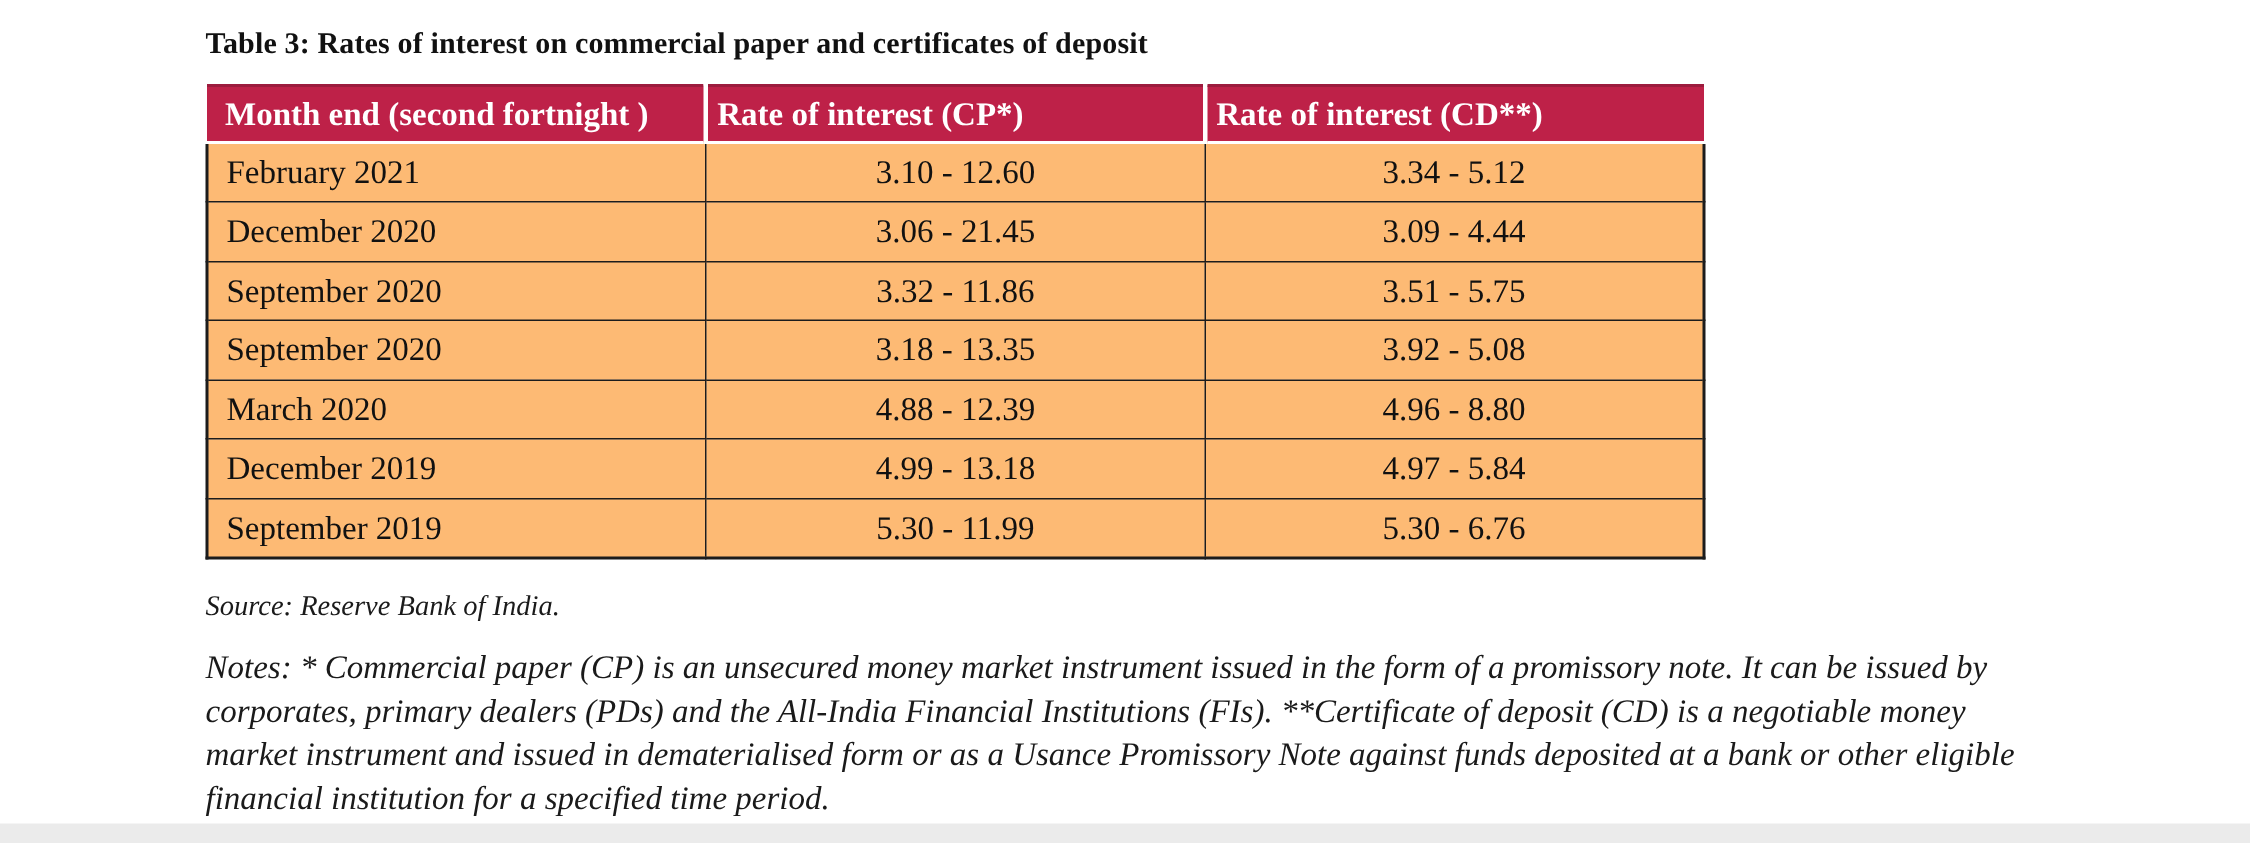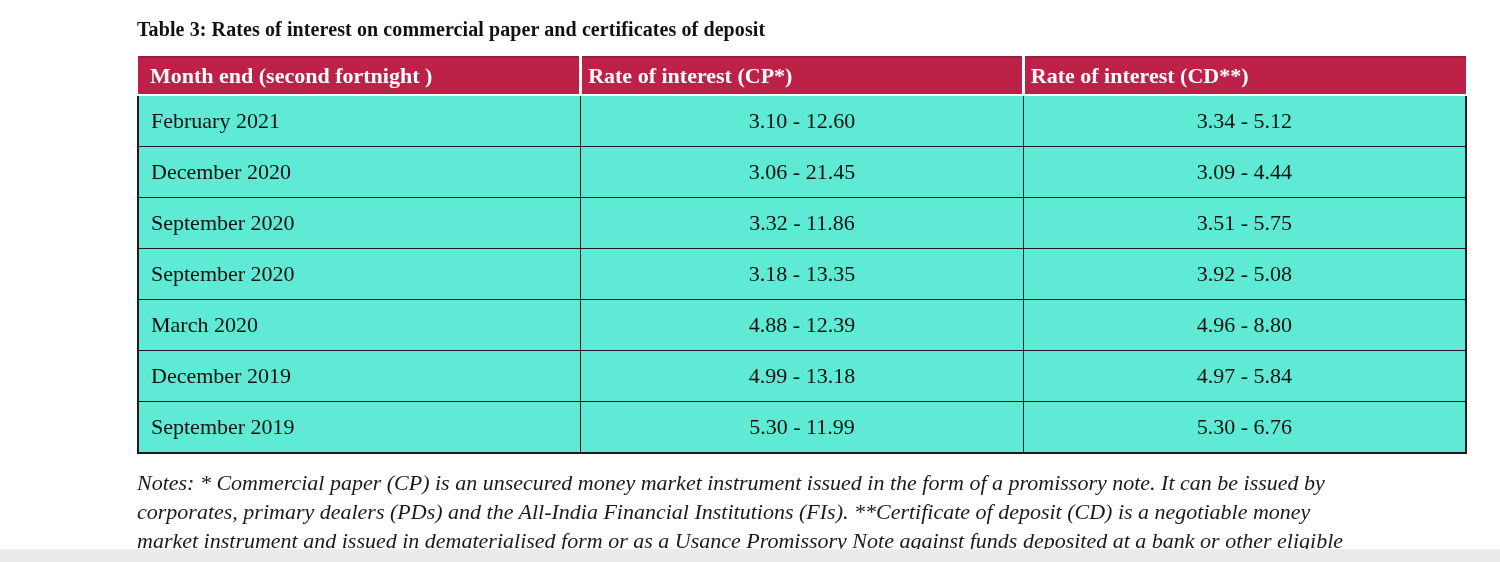--- a/index.html
+++ b/index.html
@@ -16,21 +16,21 @@
     width: 1226px;
   }
   .page-title {
     font-size: 20px;
     font-weight: bold;
     color: #111;
     letter-spacing: 0.1px;
     margin-bottom: 15px;
   }
   table.rates {
-    width: 1330px;
+    width: 1000px;
     border-collapse: collapse;
     table-layout: fixed;
   }
   table.rates col { width: 33.333%; }
   thead th {
     background: #be2148;
     color: #ffffff;
     font-weight: bold;
     font-size: 22px;
     height: 38px;
@@ -43,22 +43,22 @@
   thead th + th { border-left: 3px solid #ffffff; }
   thead th:first-child { text-align: left; padding-left: 12px; }
   tbody { border: 2px solid #1c1c1c; }
   tbody td {
     border: 1.5px solid #1c1c1c;
     height: 39.5px;
     font-size: 22px;
     color: #111;
     vertical-align: middle;
     text-align: center;
-    padding: 12px 6px;
-    background: #5eead4;
+    padding: 0 6px;
+    background: #fdba74;
   }
   tbody td.month { text-align: left; padding-left: 12px; }
   .source-note {
     margin-top: 21px;
     font-style: italic;
     font-size: 19px;
     color: #1a1a1a;
   }
   .notes-paragraph {
     margin-top: 14px;
@@ -129,18 +129,19 @@
         <td>4.97 - 5.84</td>
       </tr>
       <tr>
         <td class="month">September 2019</td>
         <td>5.30 - 11.99</td>
         <td>5.30 - 6.76</td>
       </tr>
     </tbody>
   </table>
 
+  <div class="source-note">Source: Reserve Bank of India.</div>
 
   <div class="notes-paragraph">Notes: * Commercial paper (CP) is an unsecured money market instrument issued in the form of a promissory note. It can be issued by corporates, primary dealers (PDs) and the All-India Financial Institutions (FIs). **Certificate of deposit (CD) is a negotiable money market instrument and issued in dematerialised form or as a Usance Promissory Note against funds deposited at a bank or other eligible financial institution for a specified time period.</div>
 
 </div>
 
 <div class="footer-bar"></div>
 
 </body></html>

